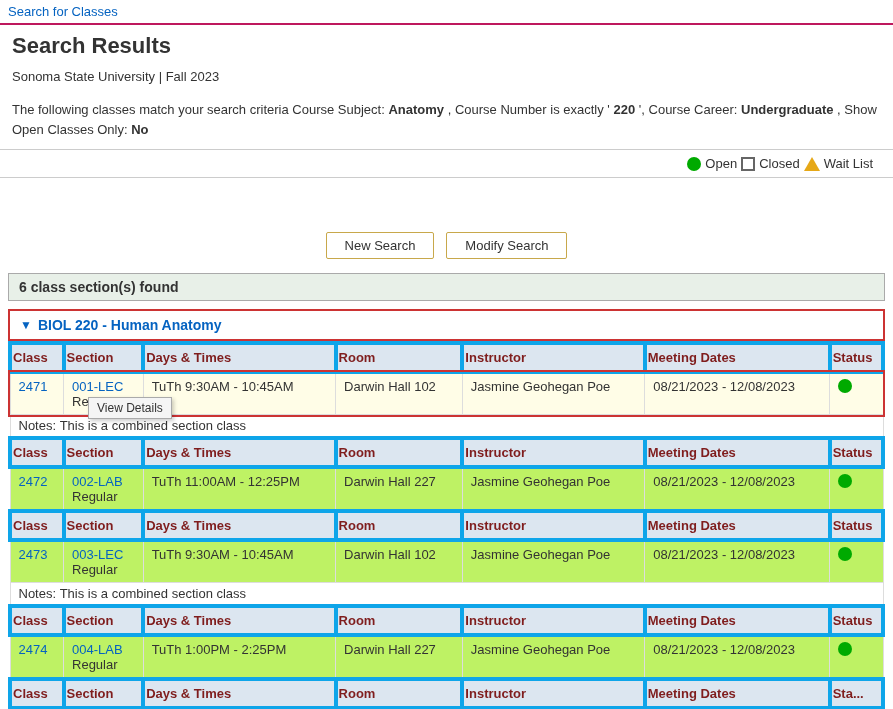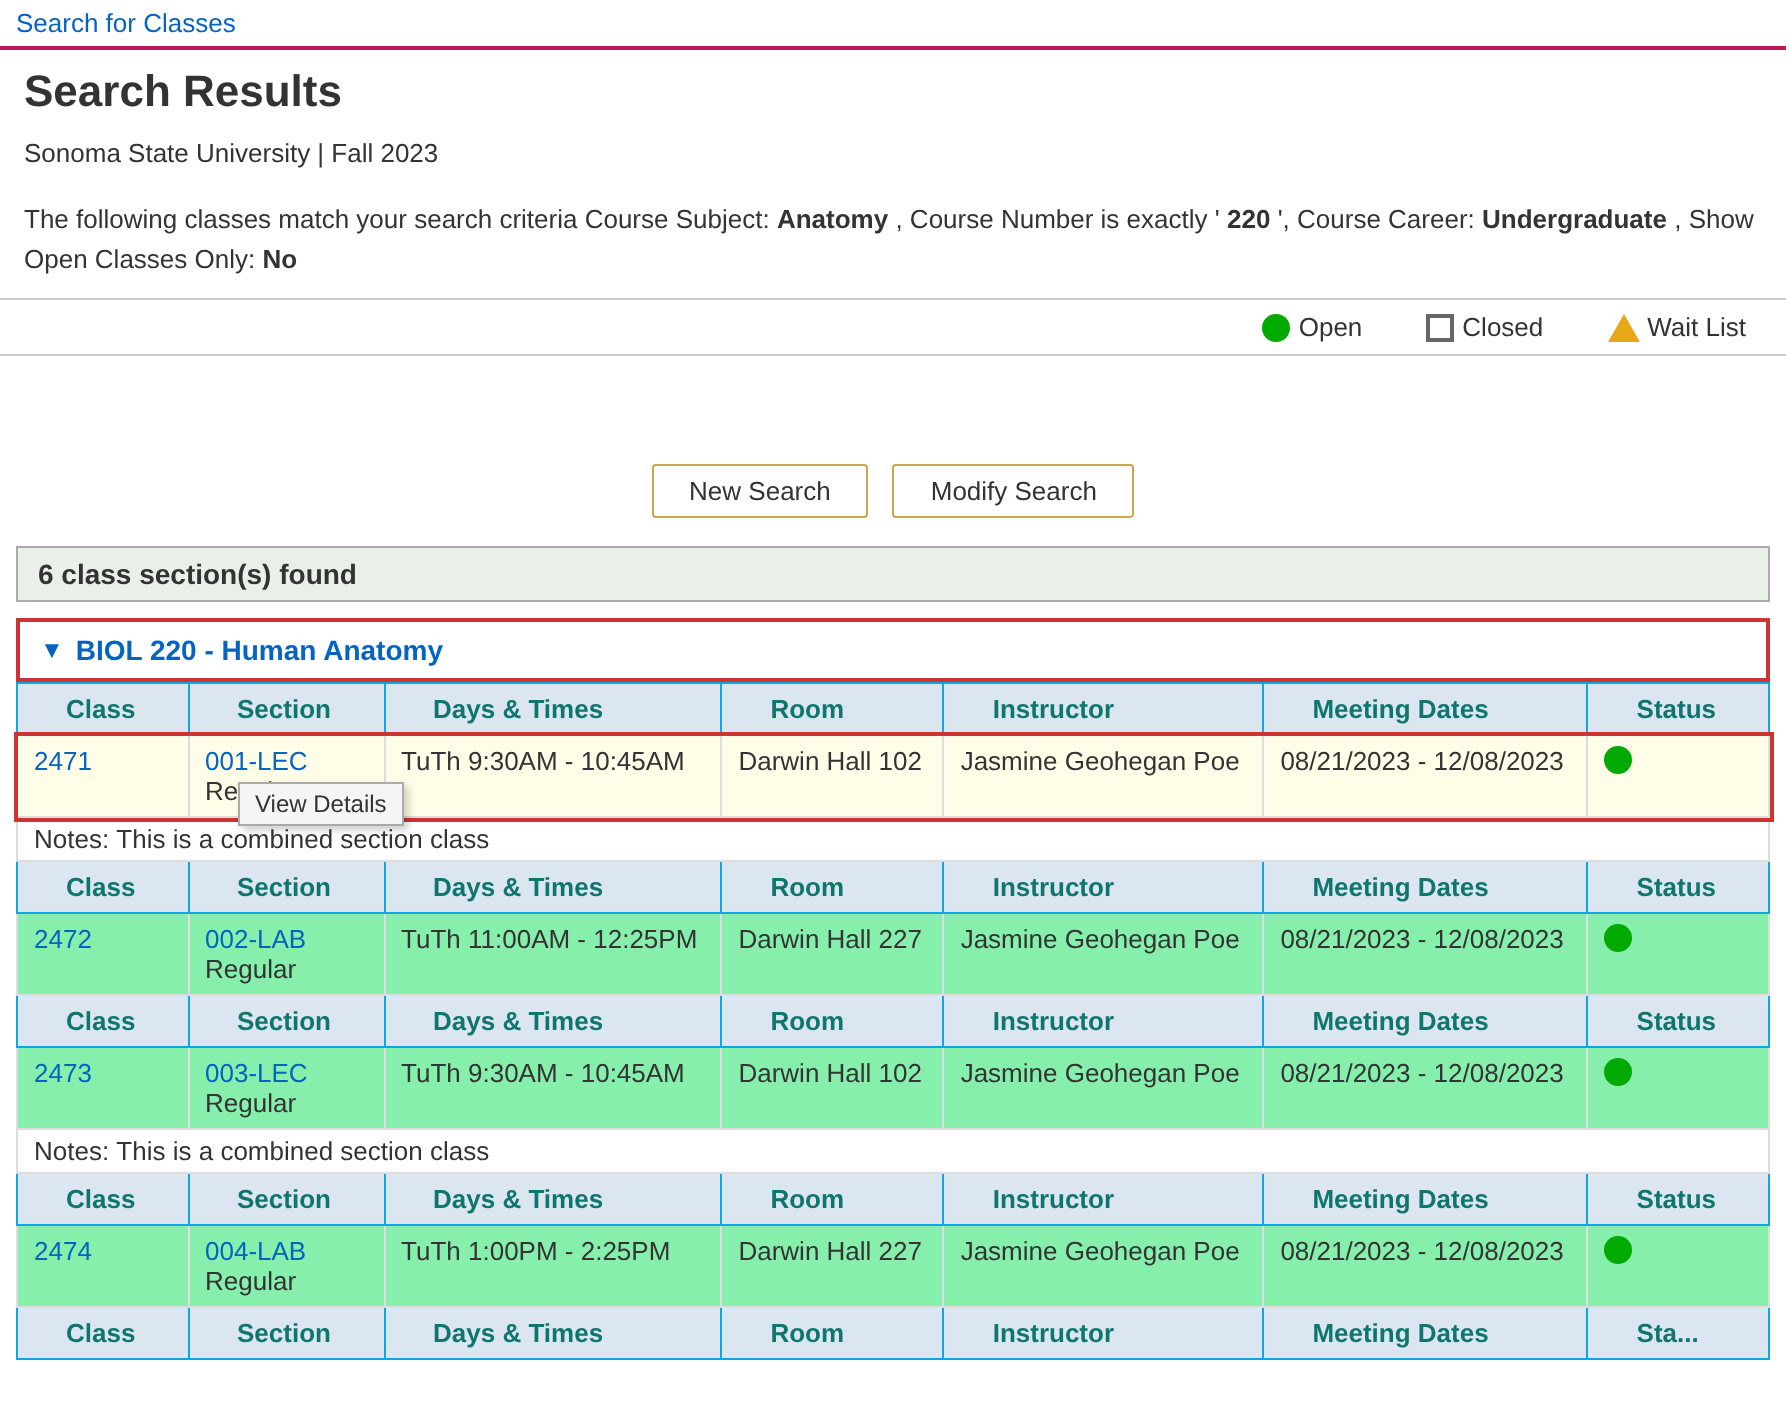--- a/index.html
+++ b/index.html
@@ -39,21 +39,21 @@
       font-size: 13px;
       color: #333;
       padding: 6px 12px 10px 12px;
       line-height: 1.5;
     }
     .legend-bar {
       display: flex;
       justify-content: flex-end;
       align-items: center;
       padding: 6px 20px;
-      gap: 32px;
+      gap: 4px;
       border-top: 1px solid #ccc;
       border-bottom: 1px solid #ccc;
       margin-bottom: 8px;
     }
     .legend-item {
       display: flex;
       align-items: center;
       gap: 4px;
       font-size: 13px;
     }
@@ -122,36 +122,36 @@
       color: #0563c1;
       font-size: 12px;
     }
     .class-table {
       width: 100%;
       border-collapse: collapse;
       font-size: 13px;
     }
     .class-table th {
       background: #dce6f0;
-      color: #0f766e;
+      color: #7f1d1d;
       font-weight: bold;
-      padding: 5px 24px;
+      padding: 5px 1px;
       text-align: left;
-      border: 1px solid #0ea5e9;
+      border: 4px solid #0ea5e9;
     }
     .class-table td {
       padding: 5px 8px;
       border: 1px solid #ddd;
       vertical-align: top;
     }
     .row-highlight {
       background: #fffde7;
     }
     .row-normal {
-      background: #86efac;
+      background: #bef264;
       padding-left: 38px;
     }
     .class-link {
       color: #0563c1;
       text-decoration: none;
     }
     .status-open {
       width: 14px;
       height: 14px;
       background: #00aa00;

